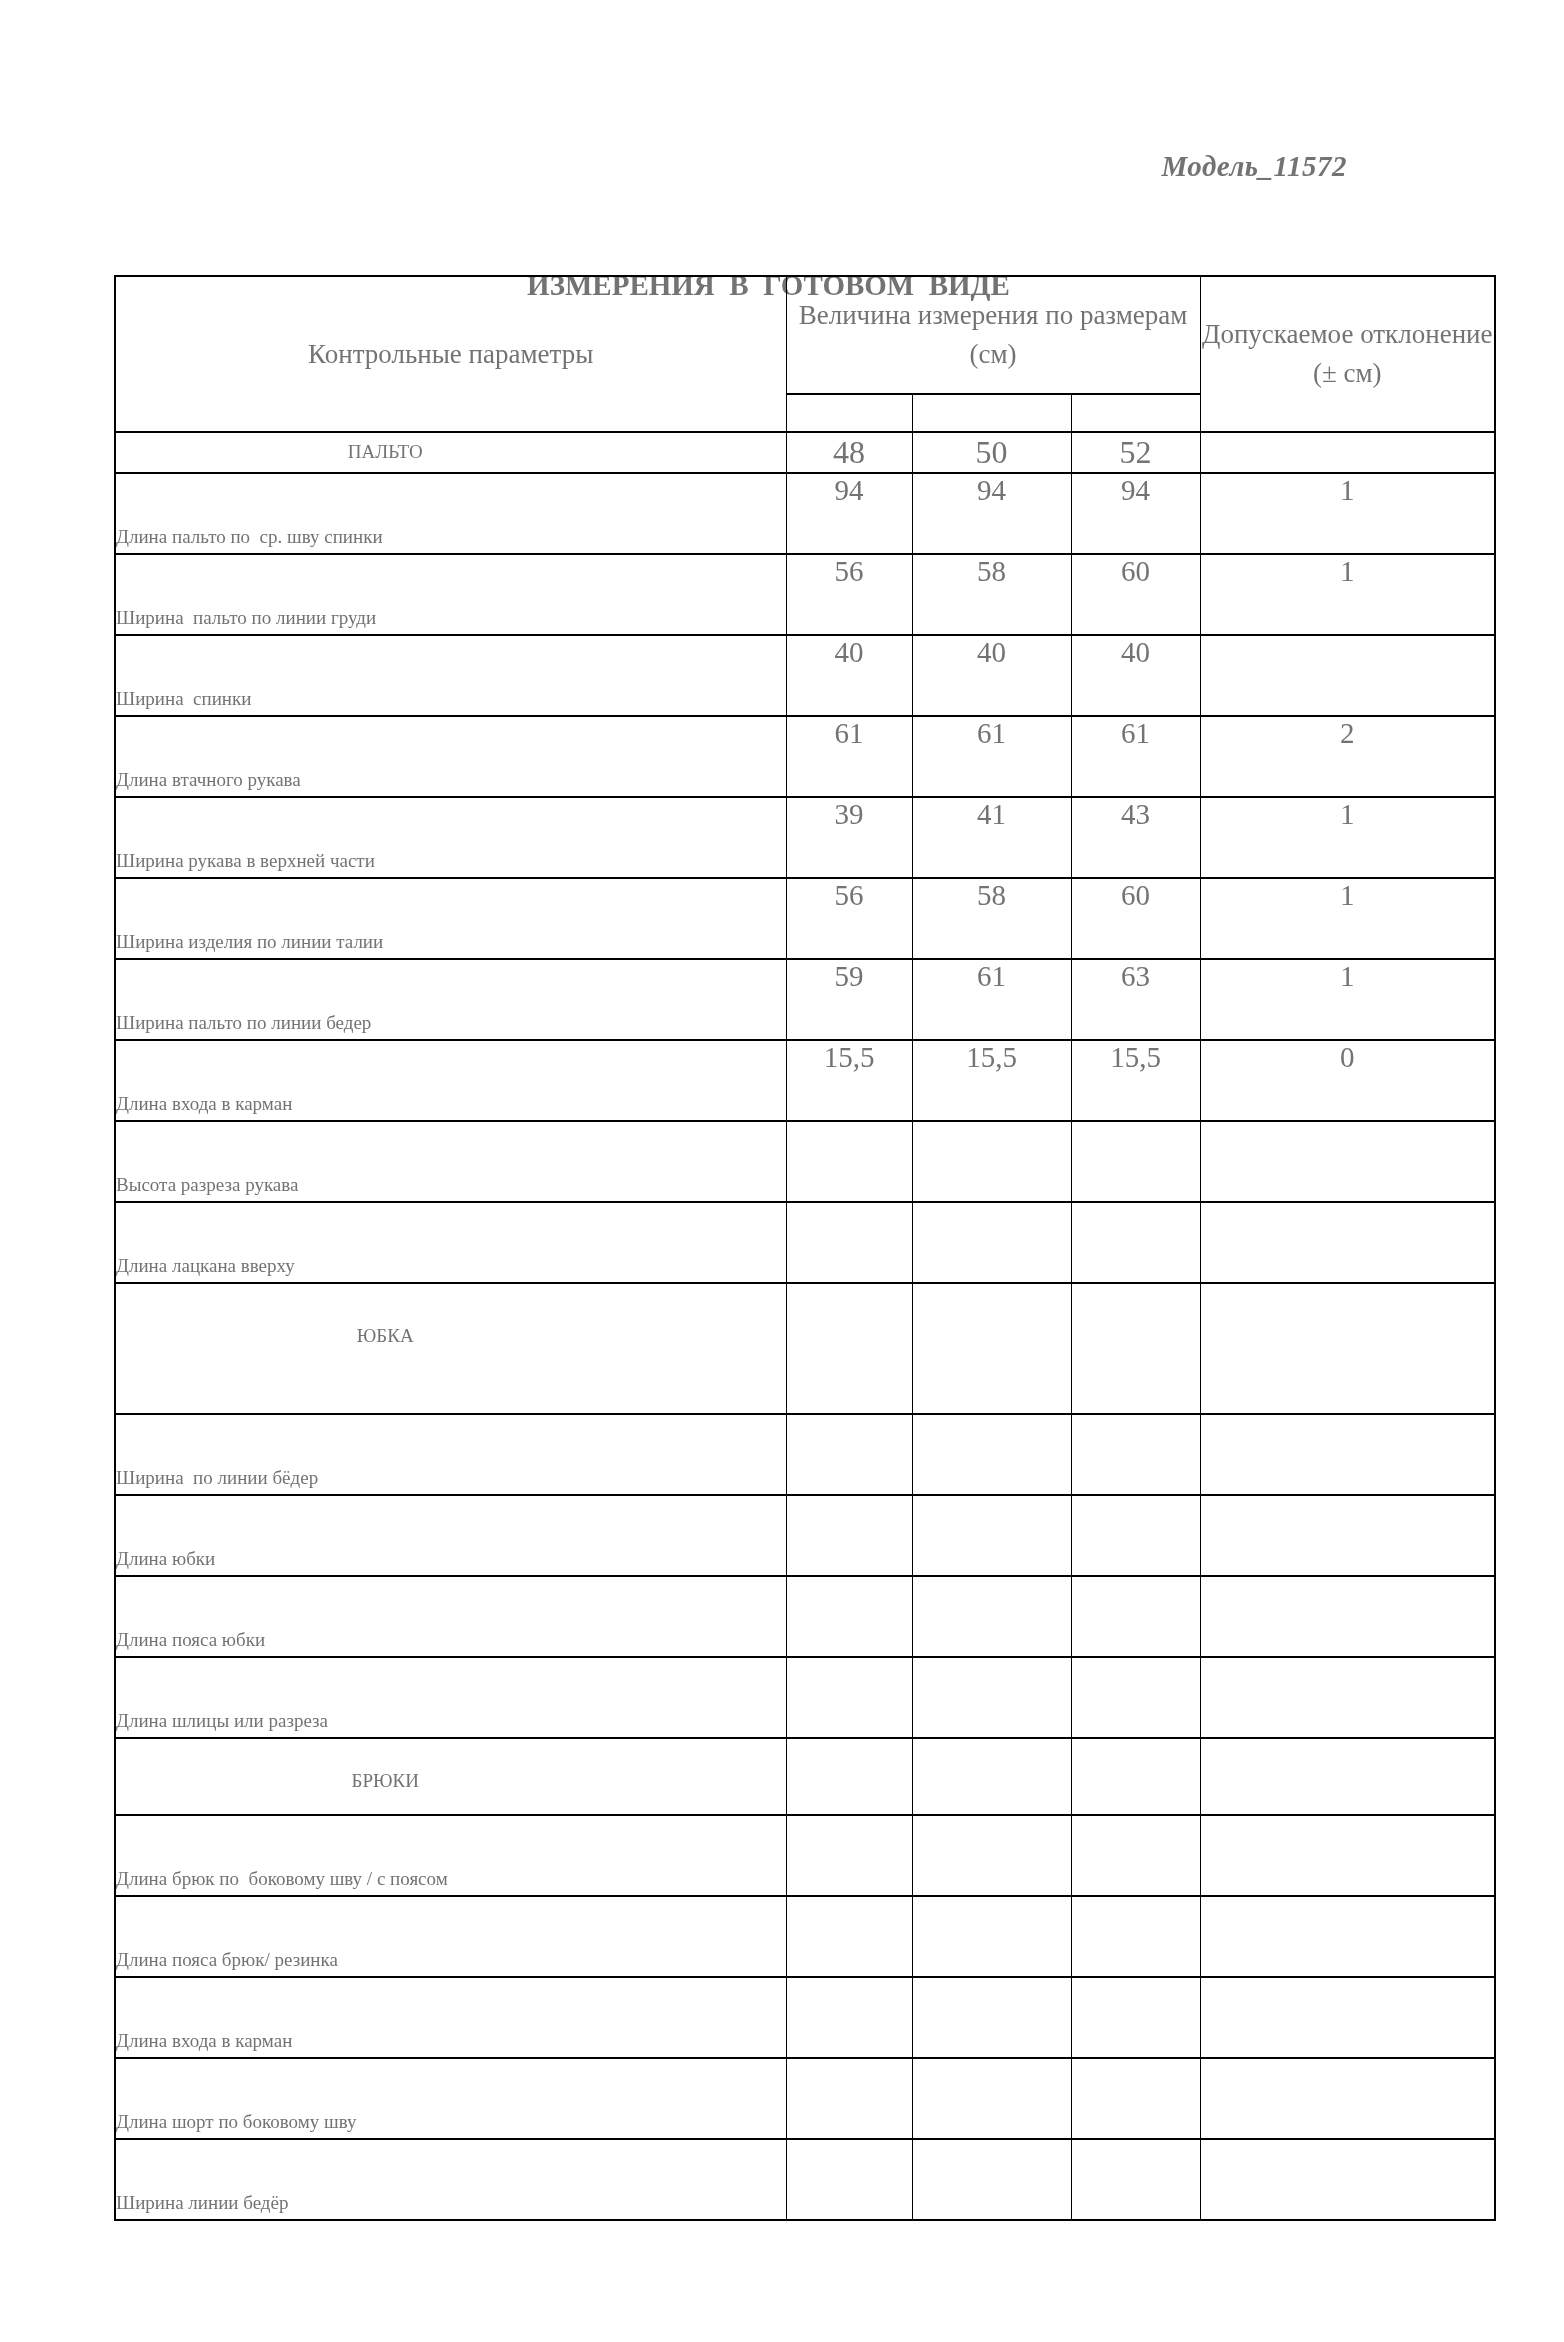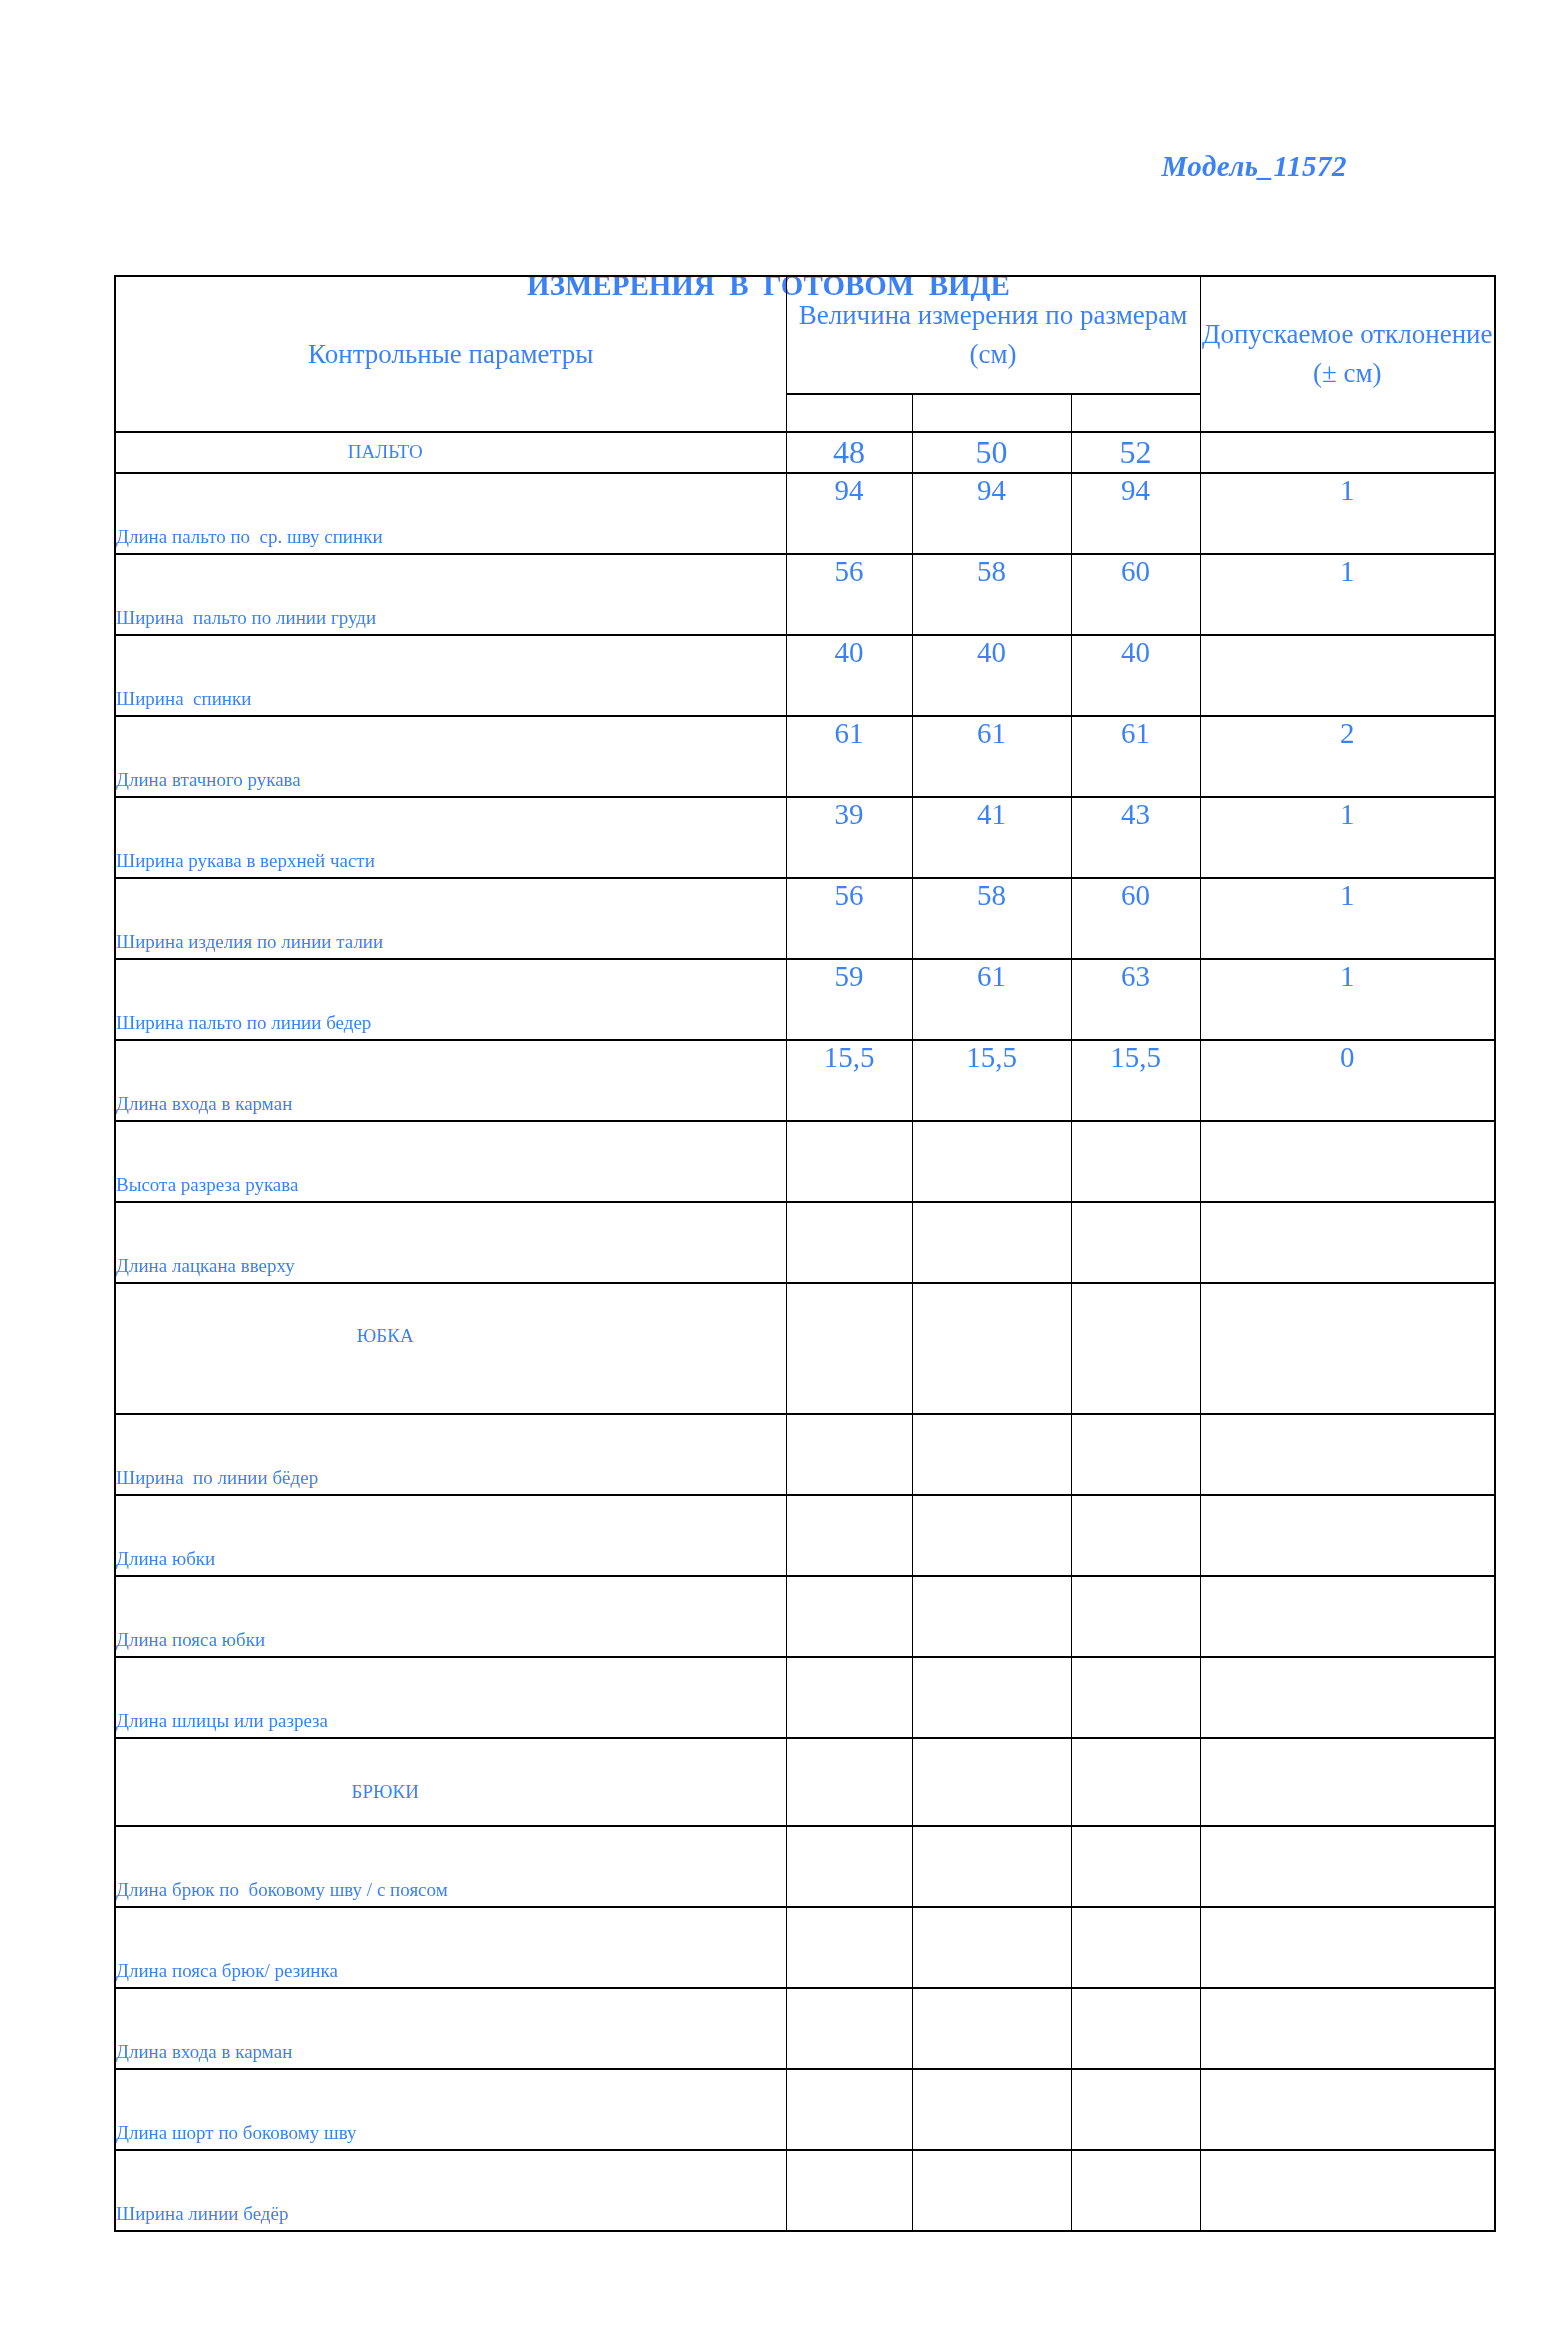--- a/index.html
+++ b/index.html
@@ -1,21 +1,21 @@
 <!DOCTYPE html>
 <html style="font-size:15px"><head>
 <meta charset="utf-8">
 <style>
   html,body{margin:0;padding:0;background:#e8e8e8;}
   #page{
     position:relative;
     width:1565px;height:2342px;
     background:#ffffff;
     font-family:"Liberation Serif","DejaVu Serif",serif;
-    color:#3b82f6;
+    color:#737373;
     overflow:hidden;
   }
   .model-label{
     position:absolute;
     top:150px;right:218px;
     font-size:29px;
     font-weight:bold;
     font-style:italic;
     letter-spacing:0.5px;
   }
@@ -43,21 +43,21 @@
     padding:0;
     font-weight:normal;
     overflow:hidden;
   }
   table.meas{border:2.8px solid #000;}
   tr.hdr-a{height:118px;}
   tr.hdr-b{height:38px;}
   tr.row-category{height:41px;}
   tr.row-param{height:81px;}
   tr.row-section-tall{height:131px;}
-  tr.row-section{height:88px;}
+  tr.row-section{height:77px;}
   th.h-params, th.h-tol, th.h-span{
     font-size:27px;
     text-align:center;
     vertical-align:middle;
     line-height:39px;
   }
   td.cell-label{
     font-size:19px;
     text-align:left;
     vertical-align:bottom;

